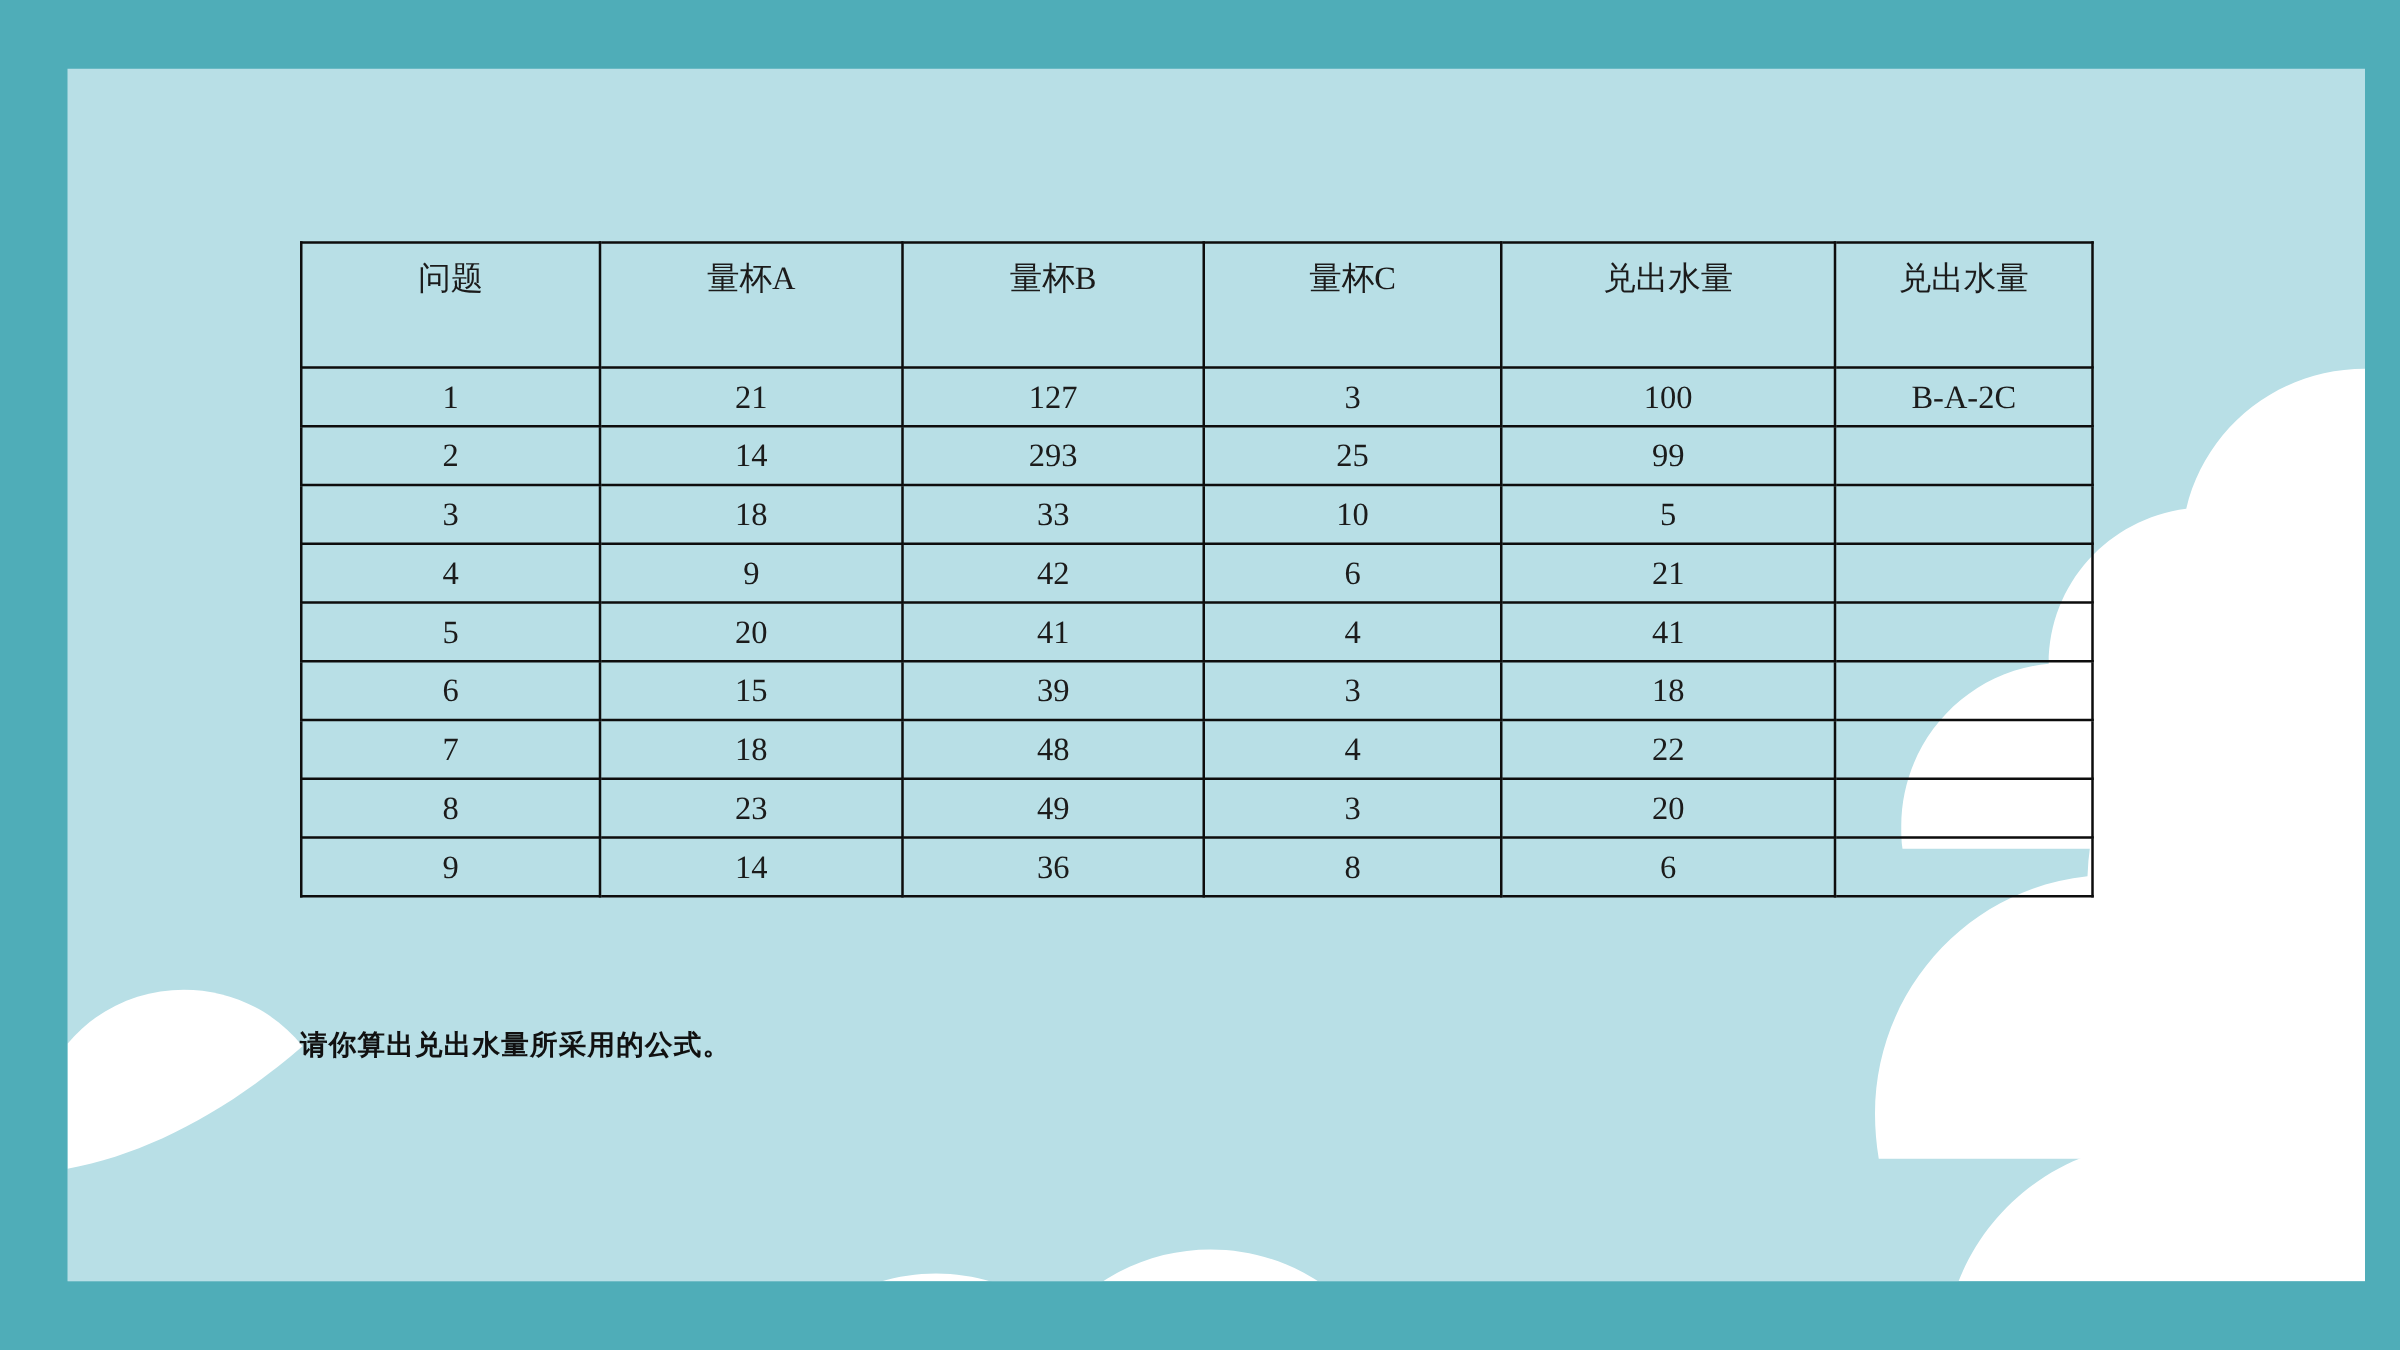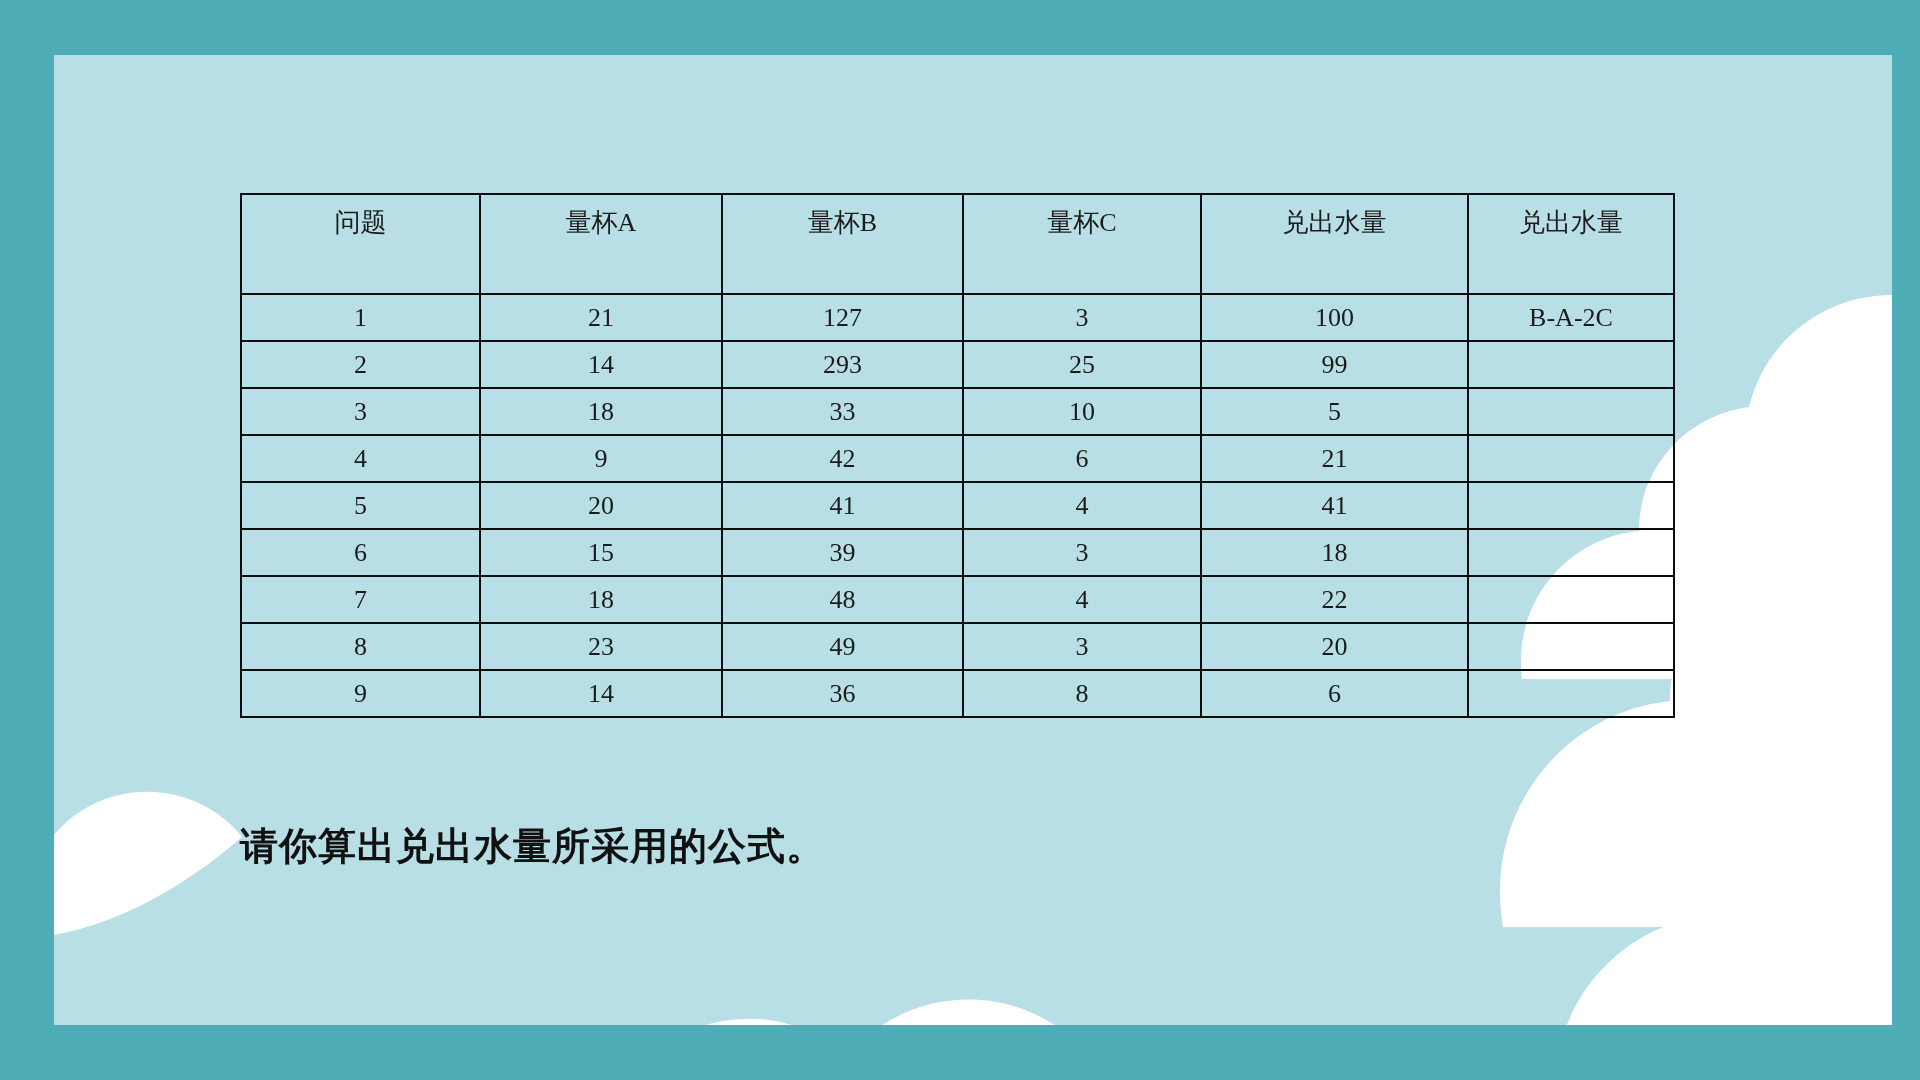--- a/index.html
+++ b/index.html
@@ -55,21 +55,21 @@
   col.c-c  { width:238px; }
   col.c-o  { width:267px; }
   col.c-f  { width:206px; }
 
   
   .prompt {
     position:absolute;
     left:186px;
     font-family:"DejaVu Sans", "Liberation Sans", sans-serif;
     font-weight:bold;
-    font-size:38px;
+    font-size:22px;
     letter-spacing:1px;
     color:#111;
     white-space:nowrap;
   }
   #prompt1 { top:766px; }
   #prompt2 { top:907px; }
 </style>
 </head>
 <body>
 

